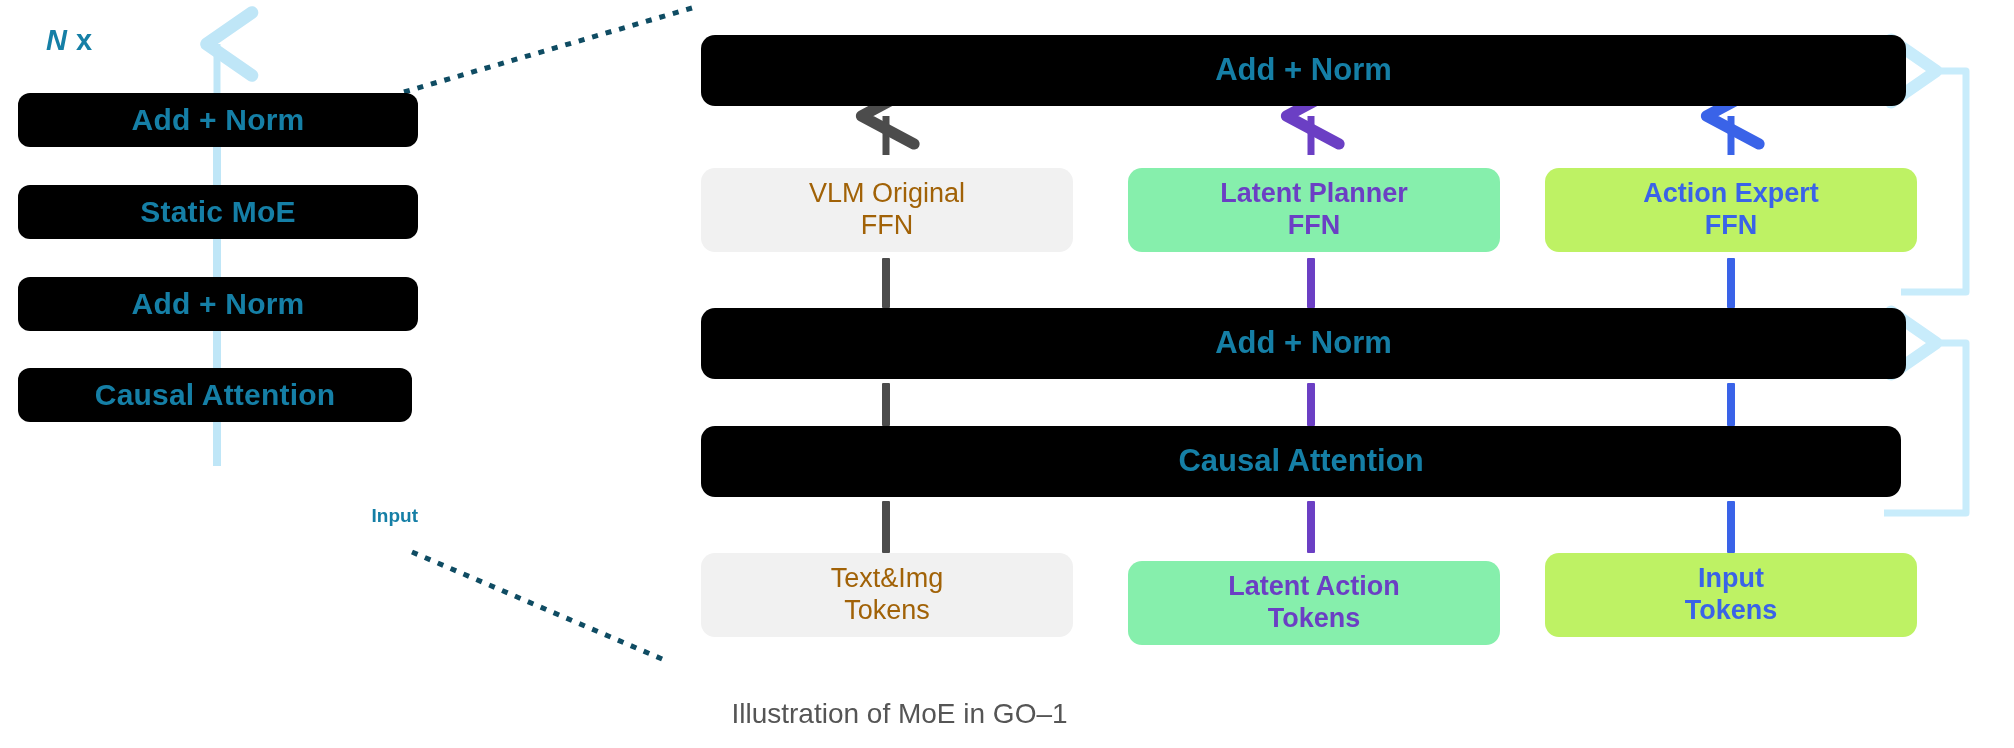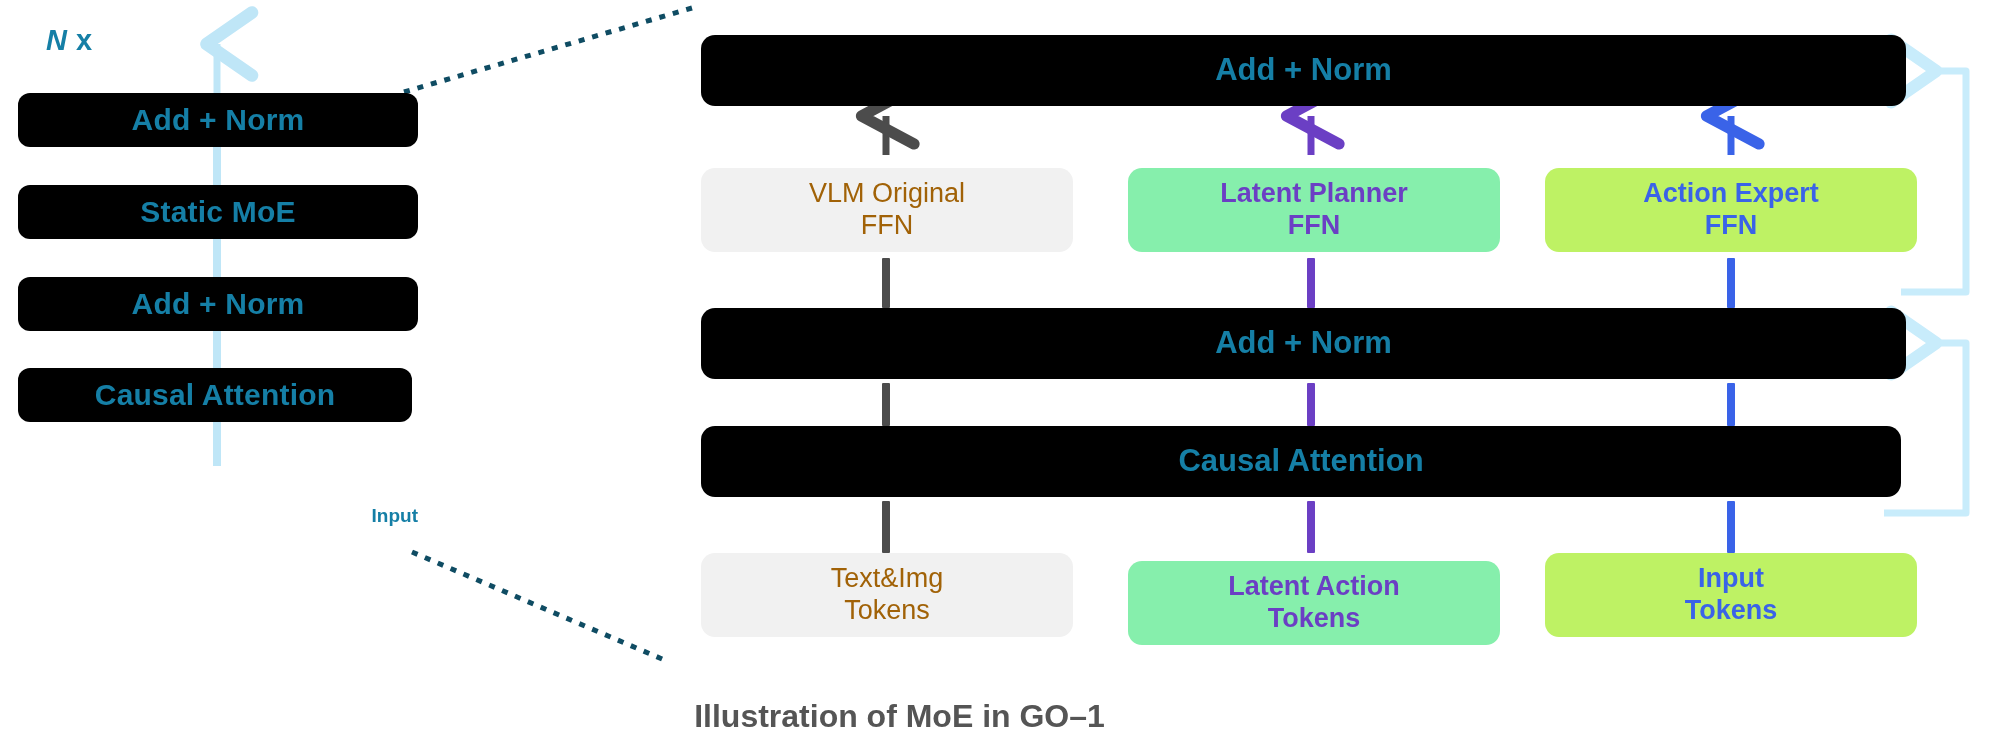--- a/index.html
+++ b/index.html
@@ -108,22 +108,22 @@
     position: absolute;
     left: 0; top: 0;
     width: 2014px;
     height: 748px;
     pointer-events: none;
   }
 
   
   .caption {
     position: absolute;
-    font-size: 32px;
-    font-weight: bold;
+    font-size: 28px;
+    font-weight: normal;
     color: #555555;
     text-align: center;
     width: 100%;
     left: 0;
   }
 </style>
 </head>
 <body>
 
 <div id="stage">

